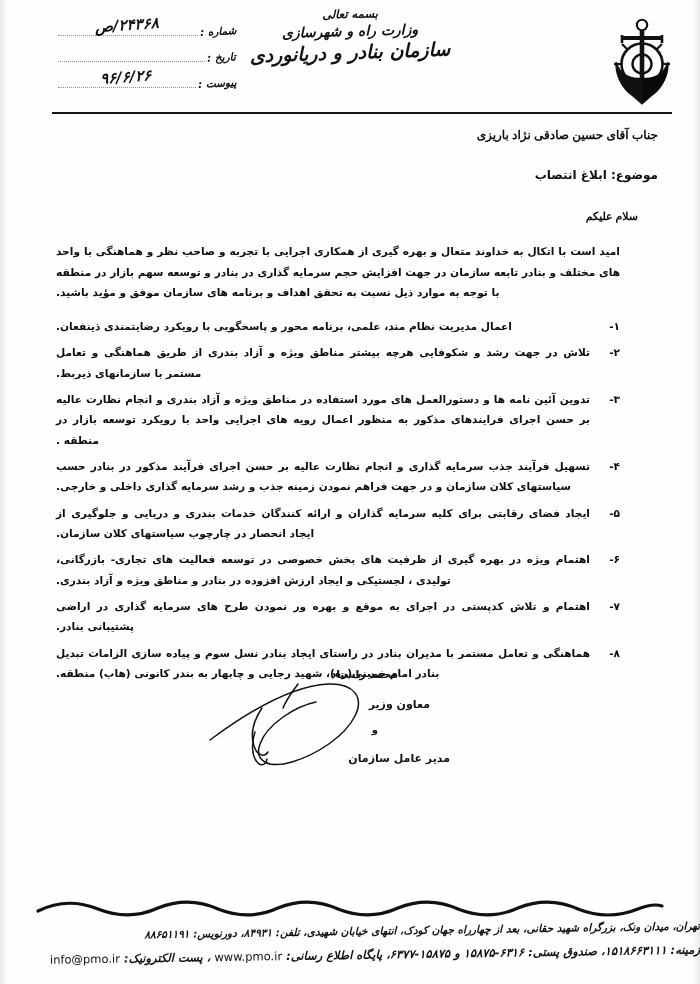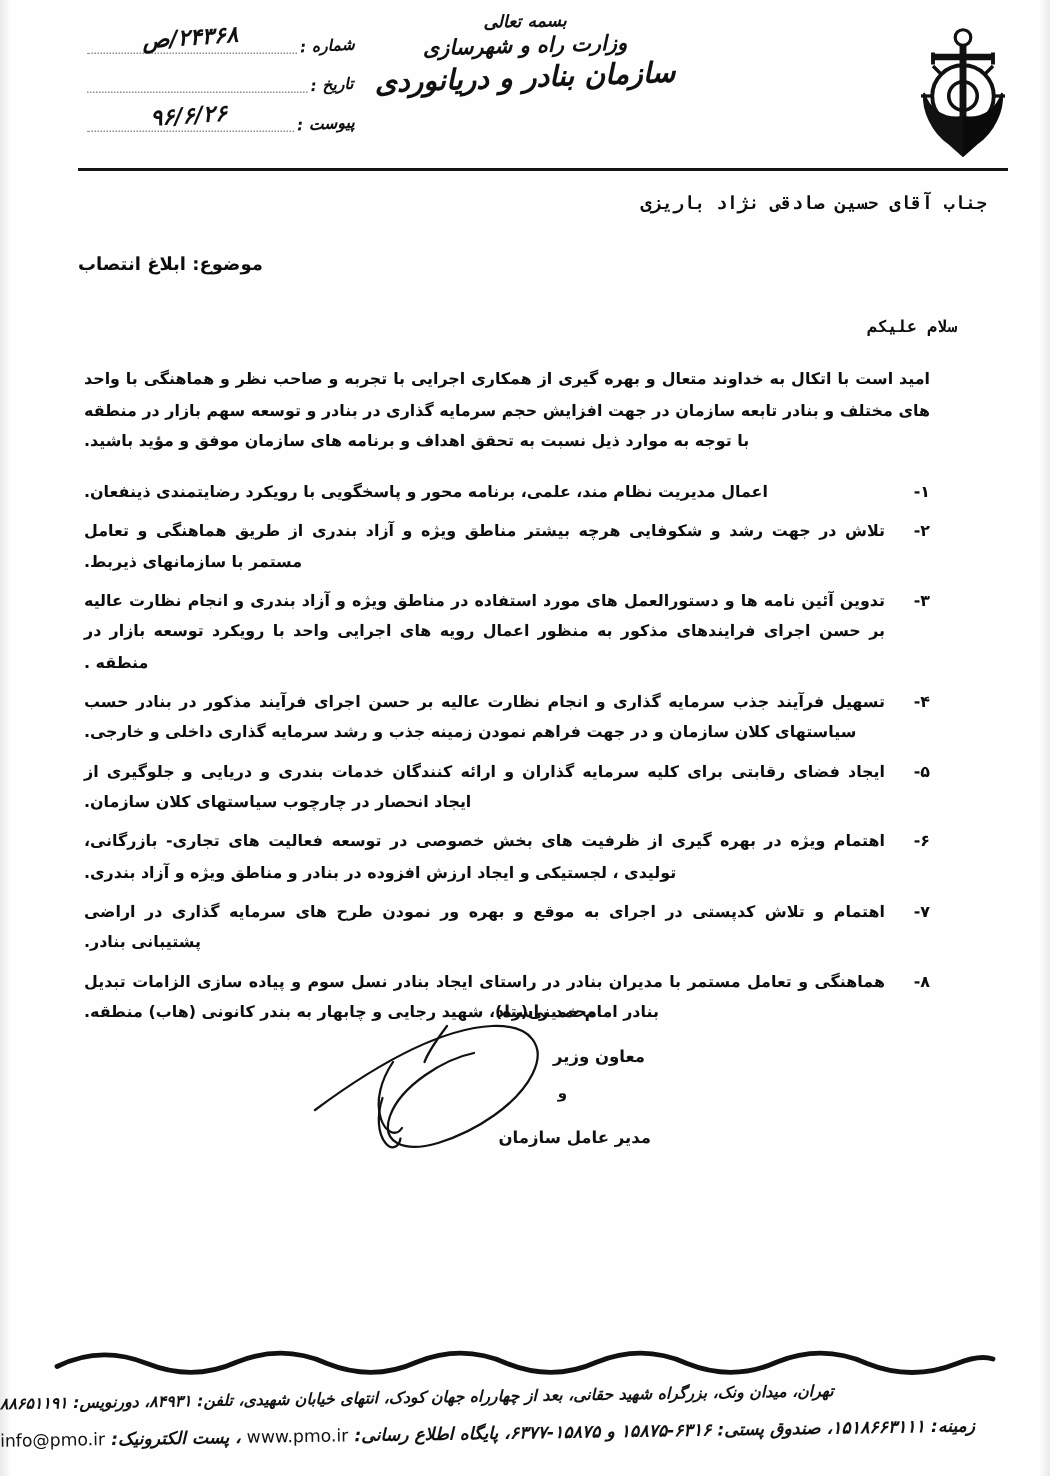--- a/index.html
+++ b/index.html
@@ -140,39 +140,39 @@
   .body-area {
     position: absolute;
     top: 128px;
     left: 0;
     right: 0;
     padding: 0 28px 0 52px;
     direction: rtl;
     box-sizing: border-box;
   }
   .addressee {
-    font-family: Liberation Mono, monospace;
+    font-family: Liberation Sans, sans-serif;
     font-size: 12px;
     font-weight: bold;
     text-align: right;
     padding-right: 14px;
     margin-bottom: 26px;
     letter-spacing: -0.2px;
   }
   .subject {
     font-family: "DejaVu Sans", "Liberation Sans", sans-serif;
     font-size: 12px;
     font-weight: bold;
-    text-align: left;
+    text-align: right;
     padding-right: 14px;
     margin-bottom: 28px;
     letter-spacing: -0.2px;
   }
   .greeting {
-    font-family: Liberation Mono, monospace;
+    font-family: Liberation Serif, serif;
     font-size: 11px;
     font-weight: bold;
     text-align: right;
     padding-right: 34px;
     margin-bottom: 18px;
   }
   .para {
     font-family: "DejaVu Sans", "Liberation Sans", sans-serif;
     font-size: 10.6px;
     font-weight: bold;
@@ -227,42 +227,42 @@
     position: absolute;
     font-family: "DejaVu Sans", "Liberation Sans", sans-serif;
     font-weight: bold;
     font-size: 11px;
     white-space: nowrap;
     color: #111;
   }
   .sig-name    { top: 6px;  right: 52px; }
   .sig-role1   { top: 36px; right: 20px; }
   .sig-amp     { top: 62px; right: 72px; font-size: 10px; }
-  .sig-role2   { top: 90px; right: 16px; text-align: center;  }
+  .sig-role2   { top: 90px; right: 0; text-align: center;  }
   .sig-ink {
     position: absolute;
     top: 0; left: 0;
     width: 300px;
     height: 130px;
     pointer-events: none;
   }
 
   
   .footer-wave {
     position: absolute;
     top: 895px;
     left: 36px;
     right: 36px;
     height: 26px;
   }
   .footer {
     position: absolute;
     top: 924px;
     left: 0; right: 0;
-    text-align: left;
+    text-align: right;
     direction: rtl;
   }
   .footer-line {
     font-family: "DejaVu Sans", "Liberation Serif", serif;
     font-style: italic;
     font-weight: 600;
     color: #111;
     white-space: nowrap;
     line-height: 1.5;
   }

